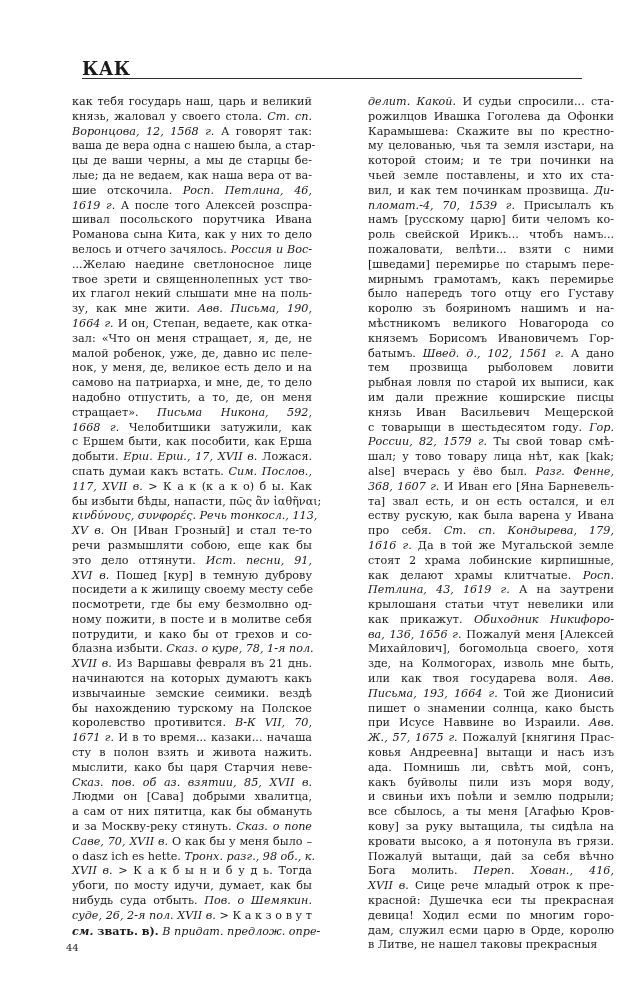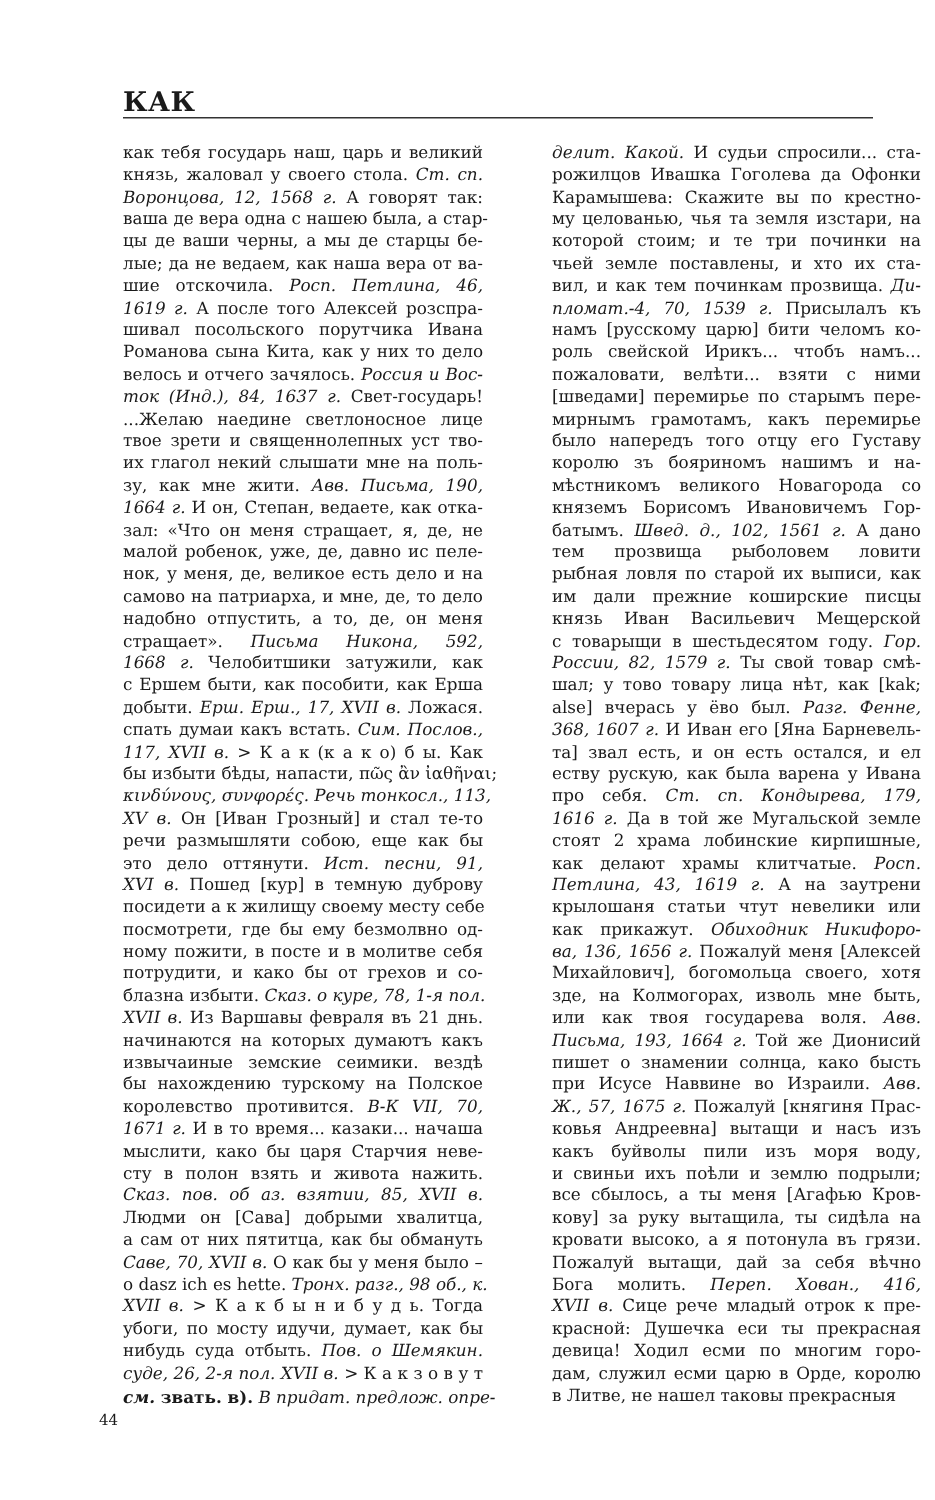--- a/index.html
+++ b/index.html
@@ -4,21 +4,21 @@
 <style>
   html, body { margin: 0; padding: 0; background: #ffffff; }
   body { width: 623px; height: 1000px; position: relative; overflow: hidden;
          font-family: "DejaVu Serif", "Liberation Serif", serif; color: #1a1a1a; }
   .running-head { position: absolute; left: 82px; top: 58px;
                   font-family: "DejaVu Serif", serif; font-weight: bold; font-size: 18px; letter-spacing: 0.3px; }
   .rule { position: absolute; left: 82px; width: 500px; top: 78px; height: 0;
           border-top: 1.6px solid #333; }
   .col { position: absolute; top: 95px; width: 240px;
          font-size: 11.2px; line-height: 14.8px; }
-  .col.left { left: 82px; }
+  .col.left { left: 72px; }
   .col.right { left: 332px; width: 246px; margin-left: 36px; }
   .line { white-space: nowrap; text-align: justify; text-align-last: justify; display: block; height: 14.8px; }
   .line.last { text-align-last: left; }
   i { font-style: italic; }
   .page-num { position: absolute; left: 66px; top: 942px; font-size: 10px; font-weight: normal; }
 </style>
 </head>
 <body>
 
 <div class="running-head">КАК</div>
@@ -29,21 +29,20 @@
     <span class="line">князь, жаловал у своего стола. <i>Ст. сп.</i></span>
     <span class="line"><i>Воронцова, 12, 1568 г.</i> А говорят так:</span>
     <span class="line">ваша де вера одна с нашею была, а стар-</span>
     <span class="line">цы де ваши черны, а мы де старцы бе-</span>
     <span class="line">лые; да не ведаем, как наша вера от ва-</span>
     <span class="line">шие отскочила. <i>Росп. Петлина, 46,</i></span>
     <span class="line"><i>1619 г.</i> А после того Алексей розспра-</span>
     <span class="line">шивал посольского порутчика Ивана</span>
     <span class="line">Романова сына Кита, как у них то дело</span>
     <span class="line">велось и отчего зачялось. <i>Россия и Вос-</i></span>
-    <span class="line"><i>ток (Инд.), 84, 1637 г.</i> Свет-государь!</span>
     <span class="line">...Желаю наедине светлоносное лице</span>
     <span class="line">твое зрети и священнолепных уст тво-</span>
     <span class="line">их глагол некий слышати мне на поль-</span>
     <span class="line">зу, как мне жити. <i>Авв. Письма, 190,</i></span>
     <span class="line"><i>1664 г.</i> И он, Степан, ведаете, как отка-</span>
     <span class="line">зал: «Что он меня стращает, я, де, не</span>
     <span class="line">малой робенок, уже, де, давно ис пеле-</span>
     <span class="line">нок, у меня, де, великое есть дело и на</span>
     <span class="line">самово на патриарха, и мне, де, то дело</span>
     <span class="line">надобно отпустить, а то, де, он меня</span>
@@ -63,25 +62,26 @@
     <span class="line">посмотрети, где бы ему безмолвно од-</span>
     <span class="line">ному пожити, в посте и в молитве себя</span>
     <span class="line">потрудити, и како бы от грехов и со-</span>
     <span class="line">блазна избыти. <i>Сказ. о куре, 78, 1-я пол.</i></span>
     <span class="line"><i>XVII в.</i> Из Варшавы февраля въ 21 днь.</span>
     <span class="line">начинаются на которых думаютъ какъ</span>
     <span class="line">извычаиные земские сеимики. вездѣ</span>
     <span class="line">бы нахождению турскому на Полское</span>
     <span class="line">королевство противится. <i>В-К VII, 70,</i></span>
     <span class="line"><i>1671 г.</i> И в то время... казаки... начаша</span>
+    <span class="line">сту в полон взять и живота нажить.</span>
     <span class="line">мыслити, како бы царя Старчия неве-</span>
-    <span class="line">сту в полон взять и живота нажить.</span>
     <span class="line"><i>Сказ. пов. об аз. взятии, 85, XVII в.</i></span>
     <span class="line">Людми он [Сава] добрыми хвалитца,</span>
     <span class="line">а сам от них пятитца, как бы обмануть</span>
+    <span class="line">и за Москву-реку стянуть. <i>Сказ. о попе</i></span>
     <span class="line"><i>Саве, 70, XVII в.</i> О как бы у меня было –</span>
     <span class="line">o dasz ich es hette. <i>Тронх. разг., 98 об., к.</i></span>
     <span class="line"><i>XVII в.</i> &gt; К а к   б ы   н и б у д ь. Тогда</span>
     <span class="line">убоги, по мосту идучи, думает, как бы</span>
     <span class="line">нибудь суда отбыть. <i>Пов. о Шемякин.</i></span>
     <span class="line"><i>суде, 26, 2-я пол. XVII в.</i> &gt; К а к  з о в у т</span>
     <span class="line last"><b><i>см.</i> звать. в).</b> <i>В придат. предлож. опре-</i></span>
   </div>
 <div class="col right" id="col-right">
     <span class="line"><i>делит. Какой.</i> И судьи спросили... ста-</span>
@@ -122,20 +122,21 @@
     <span class="line">как прикажут. <i>Обиходник Никифоро-</i></span>
     <span class="line"><i>ва, 136, 1656 г.</i> Пожалуй меня [Алексей</span>
     <span class="line">Михайлович], богомольца своего, хотя</span>
     <span class="line">зде, на Колмогорах, изволь мне быть,</span>
     <span class="line">или как твоя государева воля. <i>Авв.</i></span>
     <span class="line"><i>Письма, 193, 1664 г.</i> Той же Дионисий</span>
     <span class="line">пишет о знамении солнца, како бысть</span>
     <span class="line">при Исусе Наввине во Израили. <i>Авв.</i></span>
     <span class="line"><i>Ж., 57, 1675 г.</i> Пожалуй [княгиня Прас-</span>
     <span class="line">ковья Андреевна] вытащи и насъ изъ</span>
+    <span class="line">ада. Помнишь ли, свѣтъ мой, сонъ,</span>
     <span class="line">какъ буйволы пили изъ моря воду,</span>
     <span class="line">и свиньи ихъ поѣли и землю подрыли;</span>
     <span class="line">все сбылось, а ты меня [Агафью Кров-</span>
     <span class="line">кову] за руку вытащила, ты сидѣла на</span>
     <span class="line">кровати высоко, а я потонула въ грязи.</span>
     <span class="line">Пожалуй вытащи, дай за себя вѣчно</span>
     <span class="line">Бога молить. <i>Переп. Хован., 416,</i></span>
     <span class="line"><i>XVII в.</i> Сице рече младый отрок к пре-</span>
     <span class="line">красной: Душечка еси ты прекрасная</span>
     <span class="line">девица! Ходил есми по многим горо-</span>

